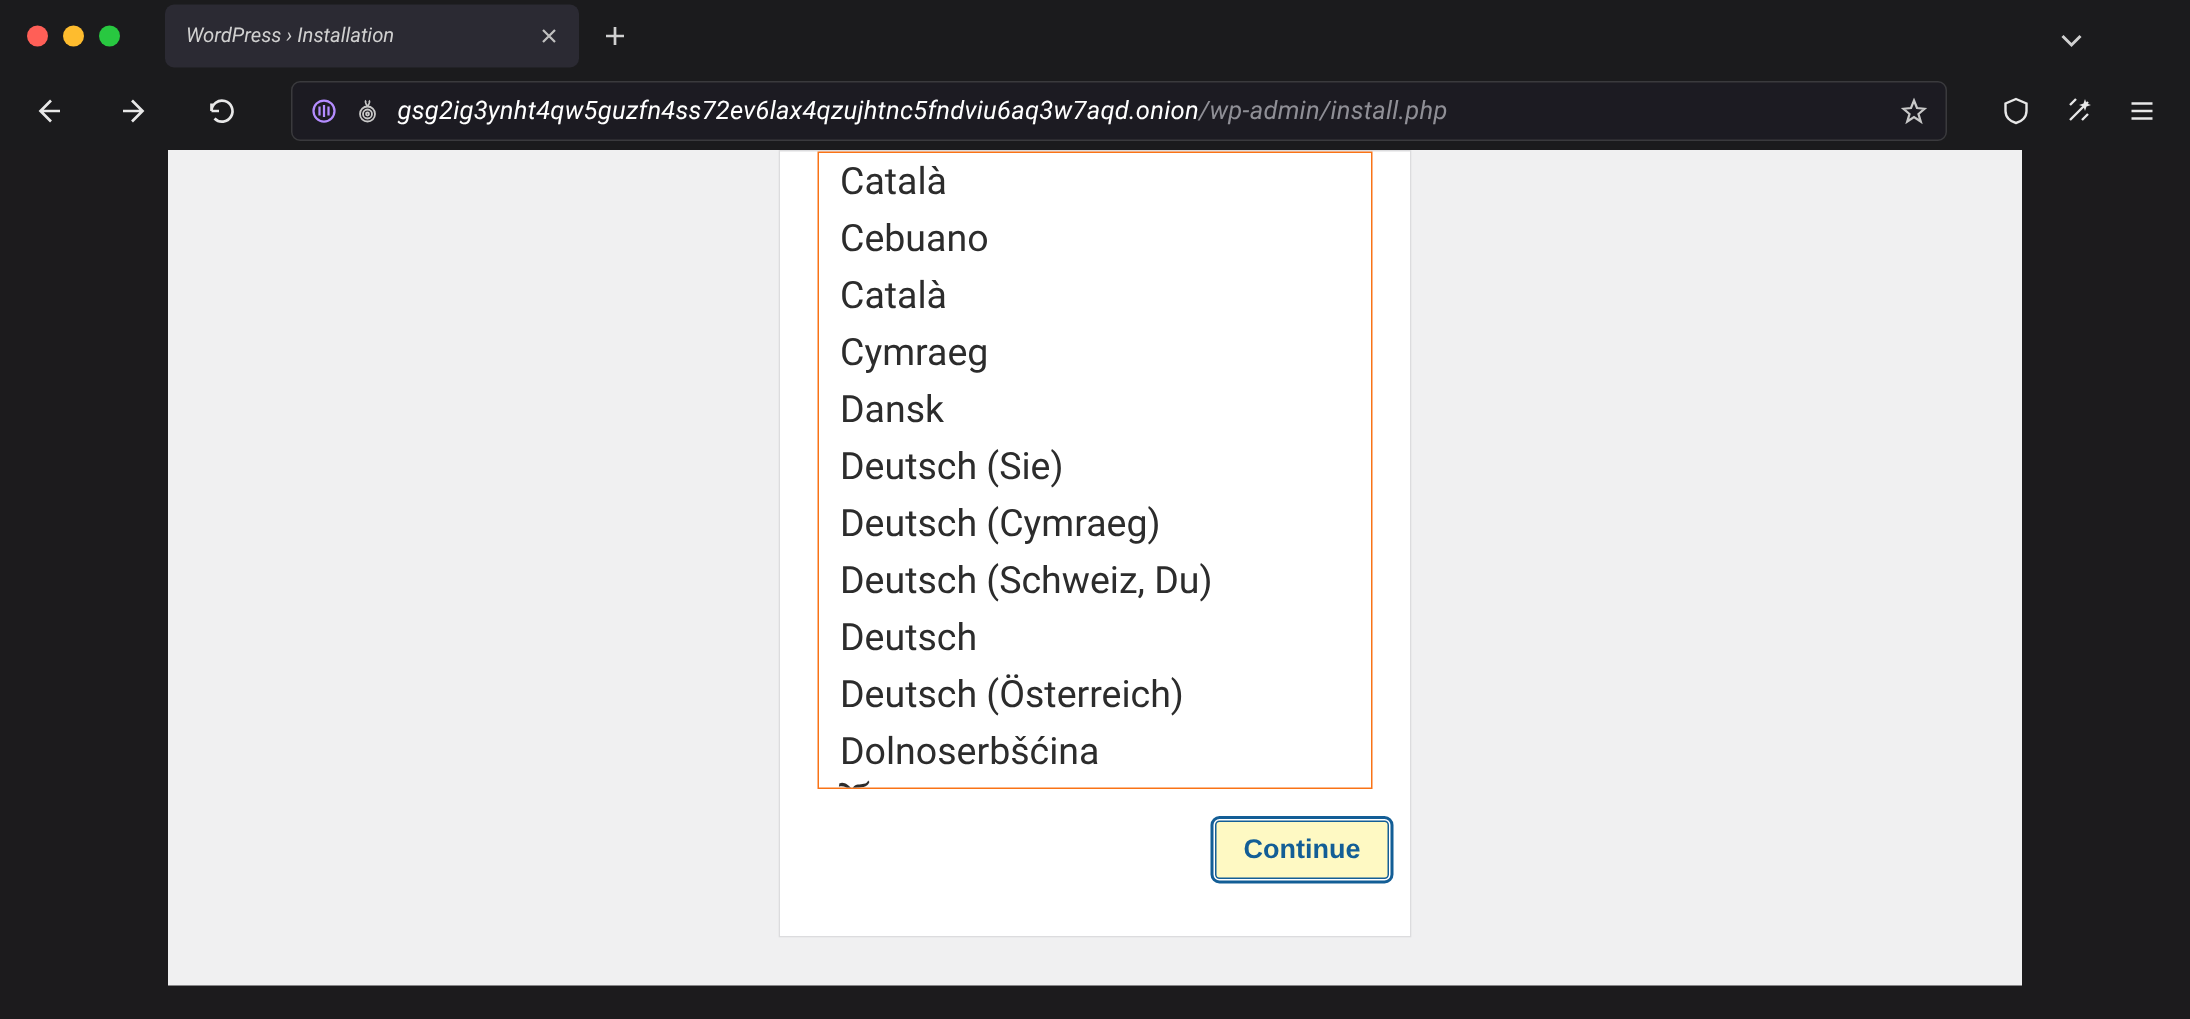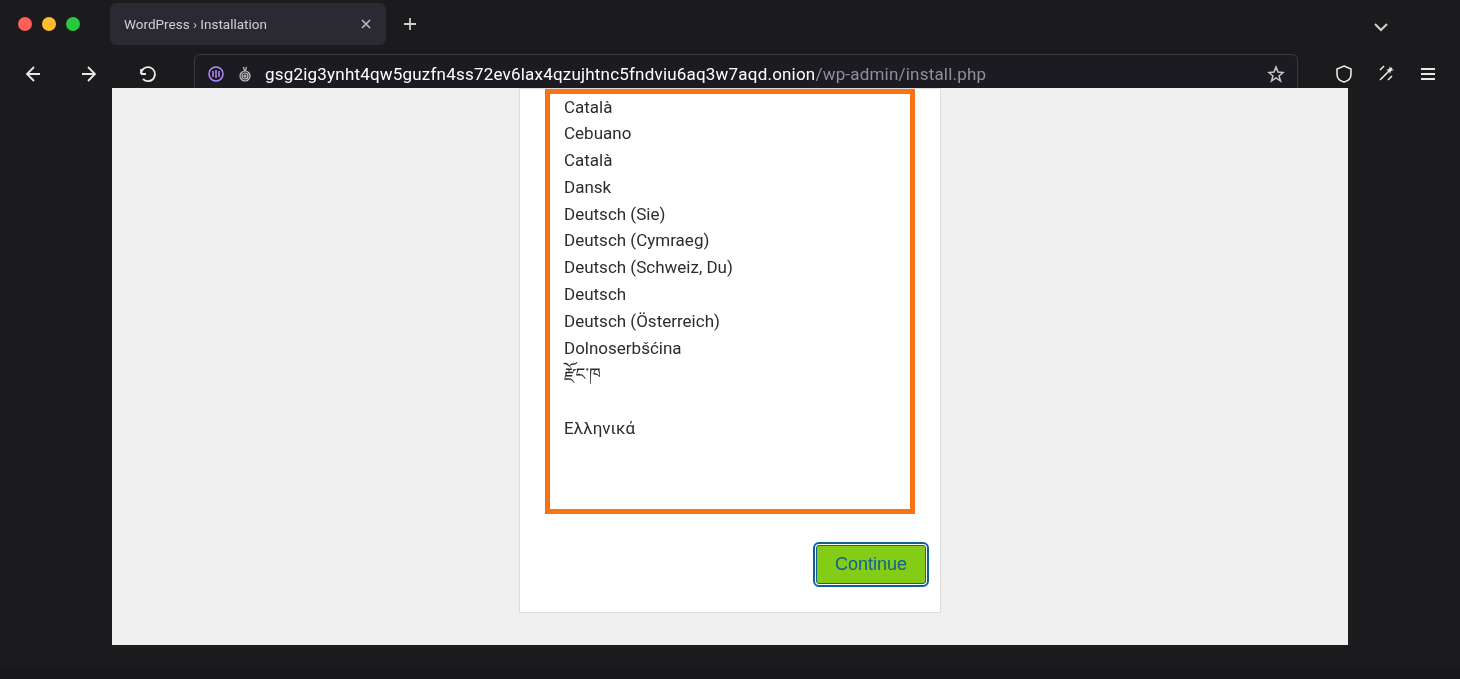--- a/index.html
+++ b/index.html
@@ -8,21 +8,22 @@
       background: #18181a;
       width: 1460px;
       height: 679px;
       overflow: hidden;
       position: relative;
     }
     
     
     .browser-chrome {
       background: #1b1b1d;
-      height: 88px;
+      height: 100px;
+      font-style: italic;
     }
     
     .tab-bar {
       display: flex;
       align-items: center;
       height: 48px;
       padding-left: 18px;
     }
     
     .traffic-lights {
@@ -169,55 +170,55 @@
       background: #ffffff;
       width: 422px;
       margin-top: 0;
       height: 525px;
       border: 1px solid #dcdcde;
       padding: 0 14px 26px;
       position: relative;
     }
     
     .language-select {
-      border: 5px solid #f97316;
+      border: 1px solid #f97316;
       width: 370px;
       height: 425px;
       margin: 0 auto;
       overflow: hidden;
-      font-size: 17px;
+      font-size: 25px;
       color: #2c2c2c;
       line-height: 1.4;
       position: relative;
     }
     
     .language-list {
       padding: 2px 14px;
       position: relative;
       top: -2px;
     }
     
     .language-item {
       cursor: pointer;
       padding: 1.5px 0;
     }
     
     .continue-btn {
       position: absolute;
       right: 14px;
-      bottom: 28px;
-      background: #84cc16;
+      bottom: 38px;
+      background: #fef9c3;
       color: #135e96;
       border: 1px solid #135e96;
       outline: 2px solid #135e96;
       outline-offset: 1px;
       border-radius: 3px;
       padding: 8px 18px;
       font-size: 18px;
-      font-weight: 400;
+      font-weight: 700;
       cursor: pointer;
     }
     
     svg { display: block; }
   </style>
 </head>
 <body>
 
 <div class="browser-chrome">
   <div class="tab-bar">
@@ -310,20 +311,21 @@
 </div>
 
 <div class="viewport">
   <div class="page-bg">
     <div class="install-box">
       <div class="language-select">
         <div class="language-list" id="lang-list">
             <div class="language-item">Català</div>
             <div class="language-item">Cebuano</div>
             <div class="language-item">Català</div>
+            <div class="language-item">Cymraeg</div>
             <div class="language-item">Dansk</div>
             <div class="language-item">Deutsch (Sie)</div>
             <div class="language-item">Deutsch (Cymraeg)</div>
             <div class="language-item">Deutsch (Schweiz, Du)</div>
             <div class="language-item">Deutsch</div>
             <div class="language-item">Deutsch (Österreich)</div>
             <div class="language-item">Dolnoserbšćina</div>
             <div class="language-item">རྫོང་ཁ</div>
             <div class="language-item">&nbsp;</div>
             <div class="language-item">Ελληνικά</div>

